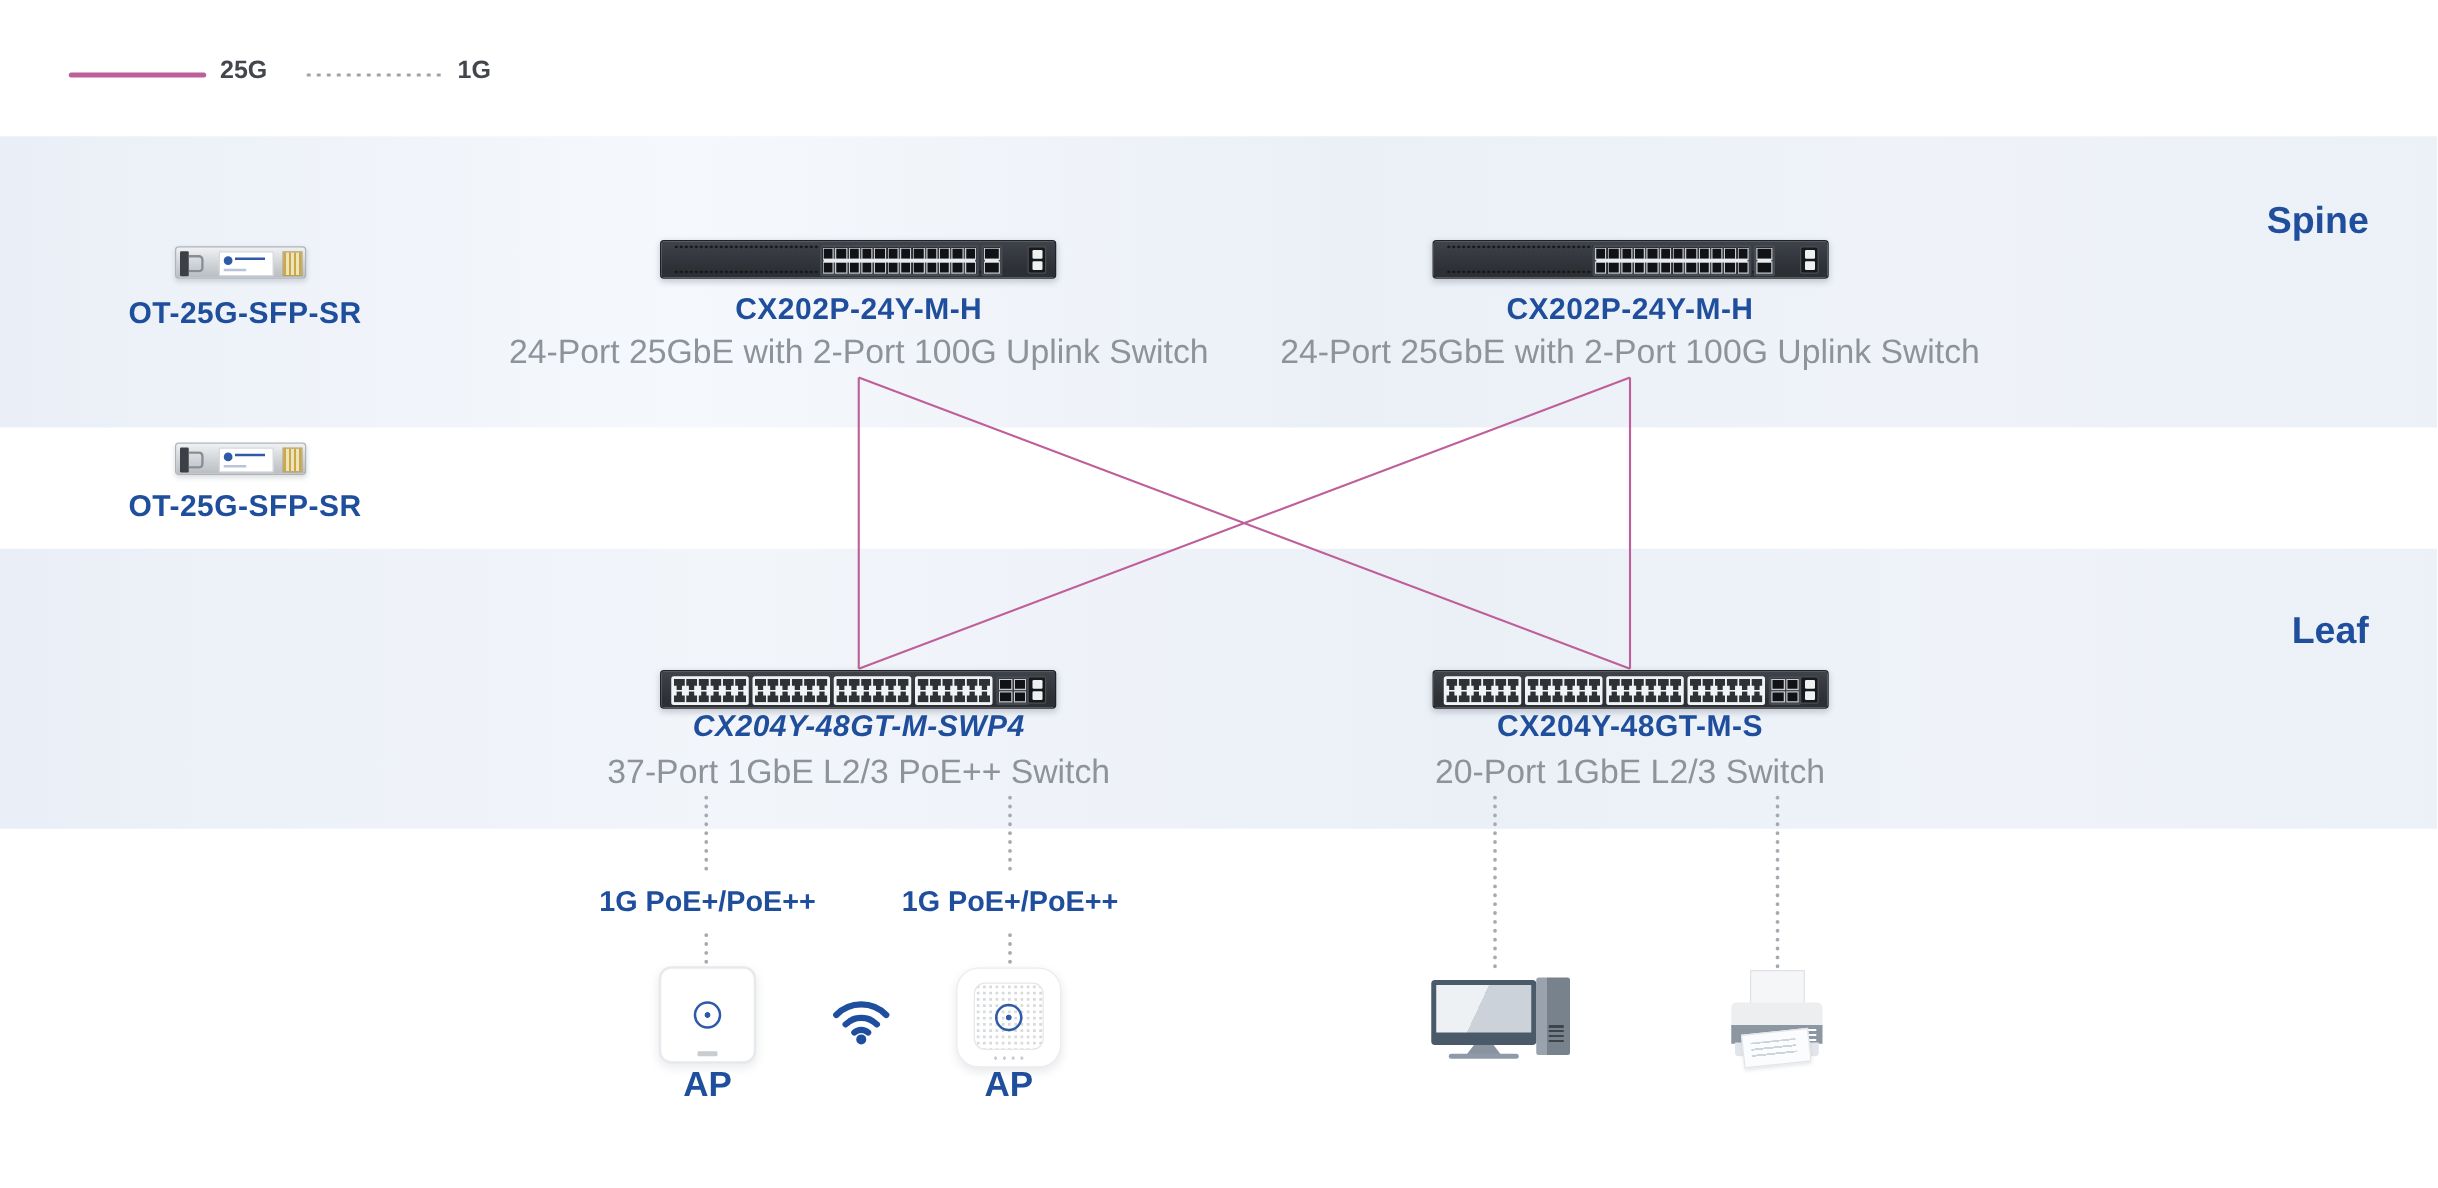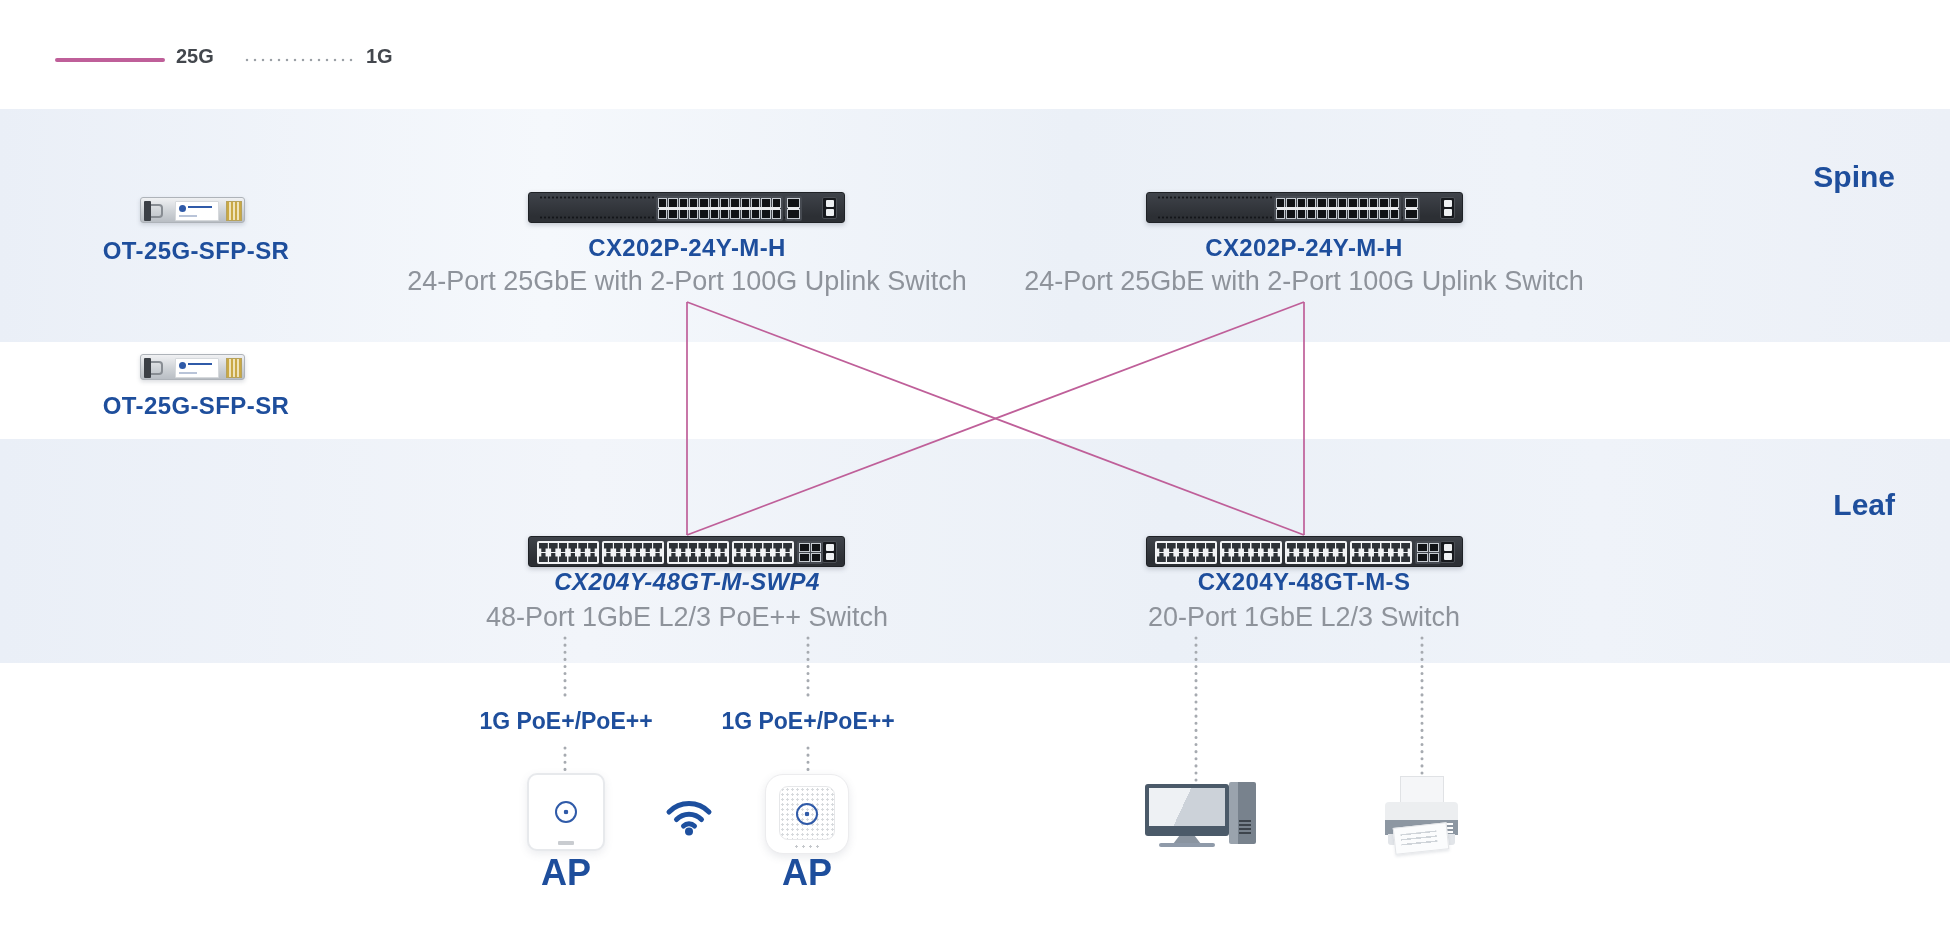--- a/index.html
+++ b/index.html
@@ -24,21 +24,21 @@
 
   
   .layer-label { position:absolute; right:55px; width:300px; text-align:right; font-size:30px; font-weight:700; color:#1e4e9c; z-index:2; }
   .layer-label.spine { top:160px; }
   .layer-label.leaf { top:488px; }
 
   
   .model-name { position:absolute; text-align:center; font-size:24px; font-weight:700; color:#1e4e9c; letter-spacing:.4px; z-index:2; }
   .model-desc { position:absolute; text-align:center; font-size:27px; font-weight:400; color:#8e939b; z-index:2; }
   .poe-label { position:absolute; text-align:center; font-size:23px; font-weight:600; color:#1e4e9c; z-index:2; }
-  .endpoint-label { position:absolute; text-align:center; font-size:36px; font-weight:700; color:#1e4e9c; z-index:2; }
+  .endpoint-label { position:absolute; text-align:center; font-size:28px; font-weight:700; color:#1e4e9c; z-index:2; }
 
   
   svg.links { position:absolute; left:0; top:0; z-index:1; pointer-events:none; }
 
   
   .sfp-module { position:absolute; width:105px; height:26px; z-index:2;
     background:linear-gradient(180deg,#f0f1f3,#cfd3d7 55%,#b9bec4);
     border:1px solid #aeb3b9; border-radius:3px; box-shadow:0 2px 4px rgba(60,70,90,.18); }
   .sfp-module .latch { position:absolute; left:3px; top:3px; width:7px; height:20px; background:#3c4046; border-radius:1px; }
   .sfp-module .bail { position:absolute; left:10px; top:6px; width:12px; height:14px; border:2px solid #888d93; border-left:none; border-radius:0 4px 4px 0; background:transparent; }
@@ -316,21 +316,21 @@
       </div>
     <div class="leaf-sfp">
         <i></i>
         <i></i>
         <i></i>
         <i></i>
       </div>
     <div class="end-module"></div>
   </div>
   <div class="model-name" style="left:437px; top:568px; width:500px;font-style:italic;">CX204Y-48GT-M-SWP4</div>
-  <div class="model-desc" style="left:387px; top:602px; width:600px;">48-Port 1GbE L2/3 PoE++ Switch</div>
+  <div class="model-desc" style="left:387px; top:602px; width:600px;">37-Port 1GbE L2/3 PoE++ Switch</div>
 
   <div class="switch" style="left:1146px; top:536px;">
     <div class="rj-group" style="left:8px;">
         <i></i>
         <i></i>
         <i></i>
         <i></i>
         <i></i>
         <i></i>
         <i></i>

